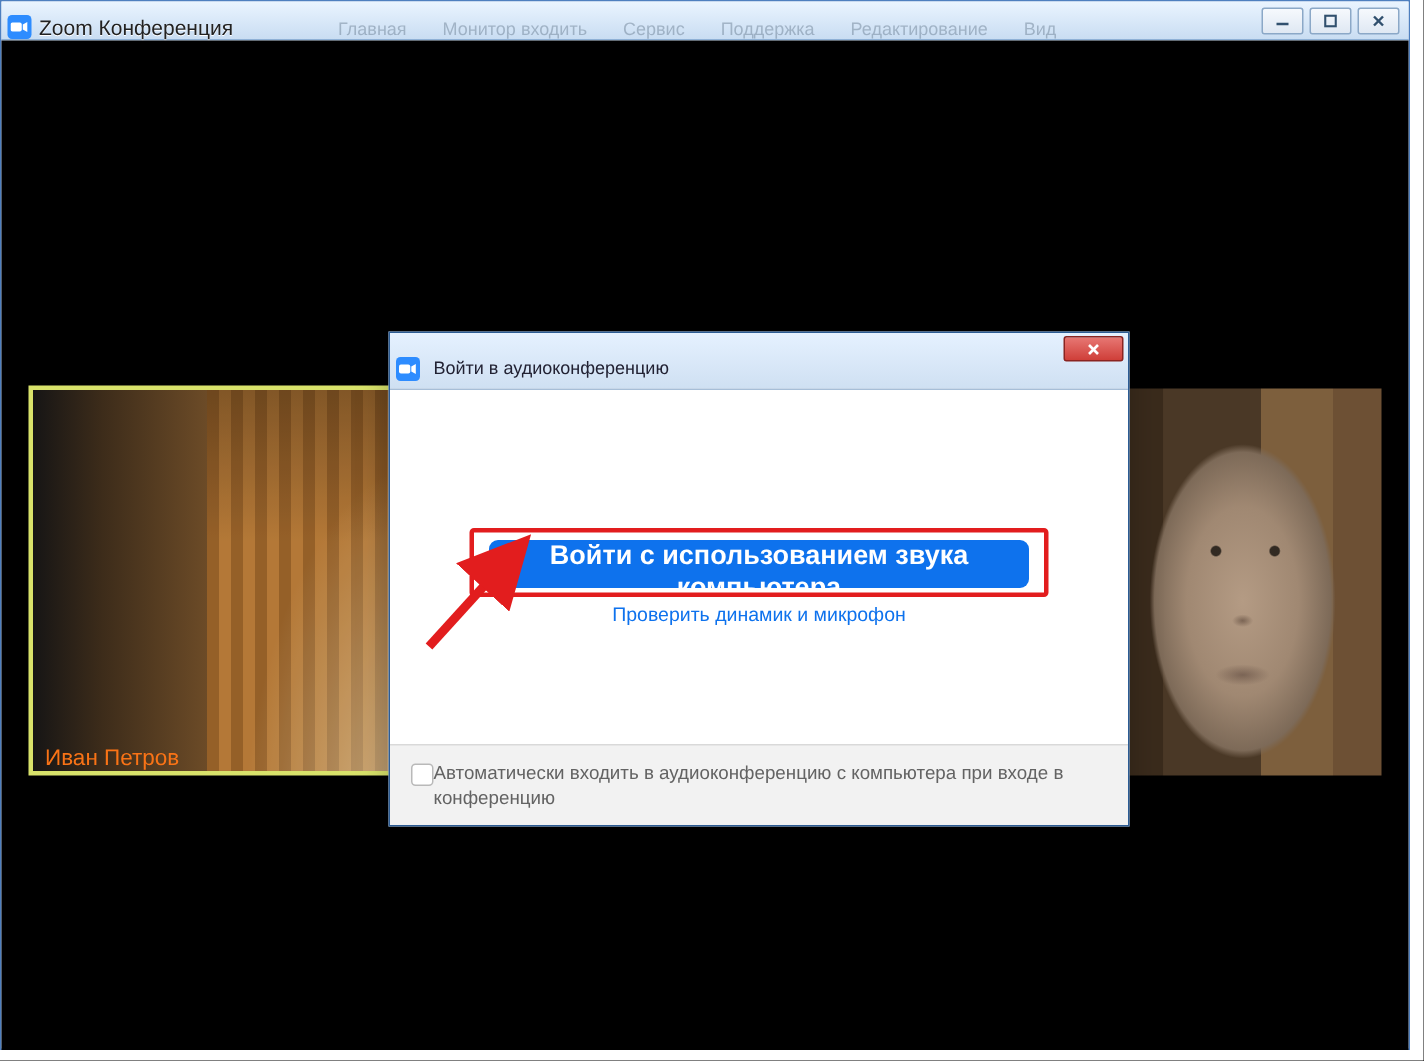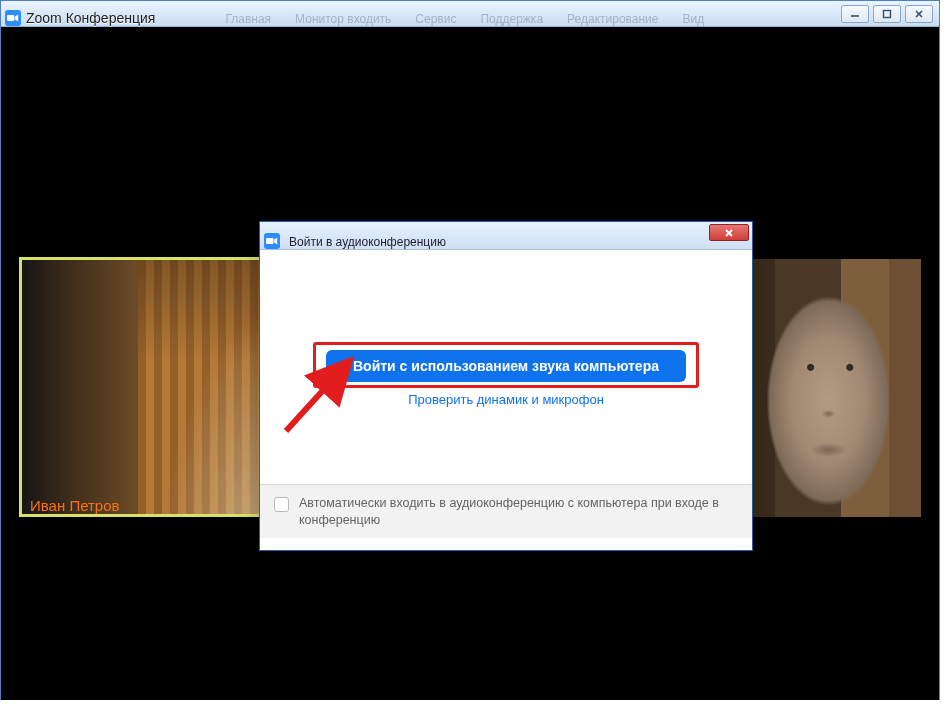--- a/index.html
+++ b/index.html
@@ -135,26 +135,26 @@
     
     .modal {
       position: absolute;
       left: 258px; top: 220px;
       width: 494px; height: 330px;
       background: #fff;
       border: 1px solid #2c5c94;
       box-shadow: 0 6px 20px rgba(0,0,0,.25), 0 0 0 1px rgba(255,255,255,.6) inset;
     }
     .modal-titlebar {
-      height: 28px;
+      height: 38px;
       background: linear-gradient(#e5f1ff, #cfe0f2);
       border-bottom: 1px solid #a7bed7;
       display: flex;
-      align-items: flex-end;
-      padding: 0 4px;
+      align-items: flex-start;
+      padding: 16px 4px;
       position: relative;
     }
     .modal-title {
       color: #223; font-size: 12px;
       margin-left: 4px;
     }
     .modal-close {
       position: absolute;
       right: 3px; top: 2px;
       width: 40px; height: 17px;
@@ -179,49 +179,48 @@
       pointer-events: none;
     }
     .join-audio-btn {
       display: block;
       margin: 28px auto 10px;
       width: 360px; height: 32px;
       background: #0e72ed;
       color: #fff;
       border: none;
       border-radius: 6px;
-      font-size: 14px;
+      font-size: 18px;
       font-weight: 600;
       cursor: pointer;
     }
     .test-link {
       display: block;
       text-align: center;
       color: #0e72ed;
       font-size: 13px;
       text-decoration: none;
       margin-top: 6px;
       cursor: pointer;
     }
     .annot-arrow {
       position: absolute;
       left: 275px; top: 350px;
       width: 90px; height: 90px;
       pointer-events: none;
     }
     .modal-footer {
       position: absolute;
-      left: 0; bottom: 12px; right: 0;
+      left: 0; bottom: 0; right: 0;
       height: 54px;
       background: #f2f2f2;
       border-top: 1px solid #d9d9d9;
       display: flex;
       align-items: flex-start;
       padding: 10px 14px;
-      gap: 10px;
     }
     .checkbox {
       width: 15px; height: 15px;
       border: 1px solid #b9b9b9;
       border-radius: 3px;
       background: #fff;
       flex-shrink: 0;
       margin-top: 2px;
       cursor: pointer;
     }

